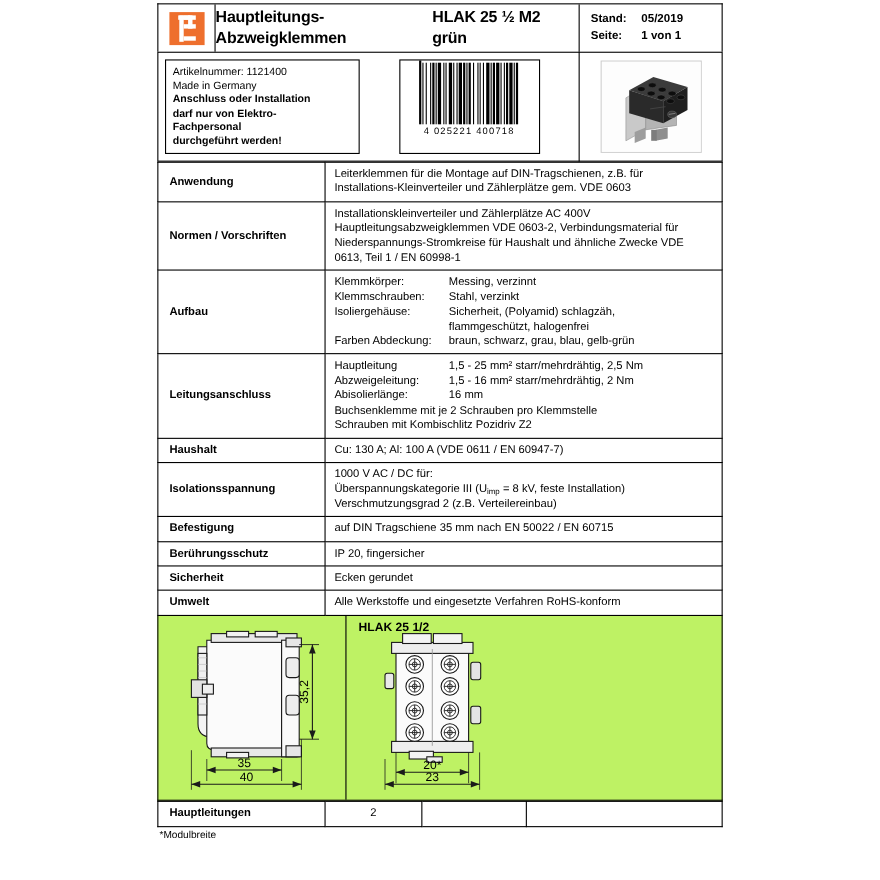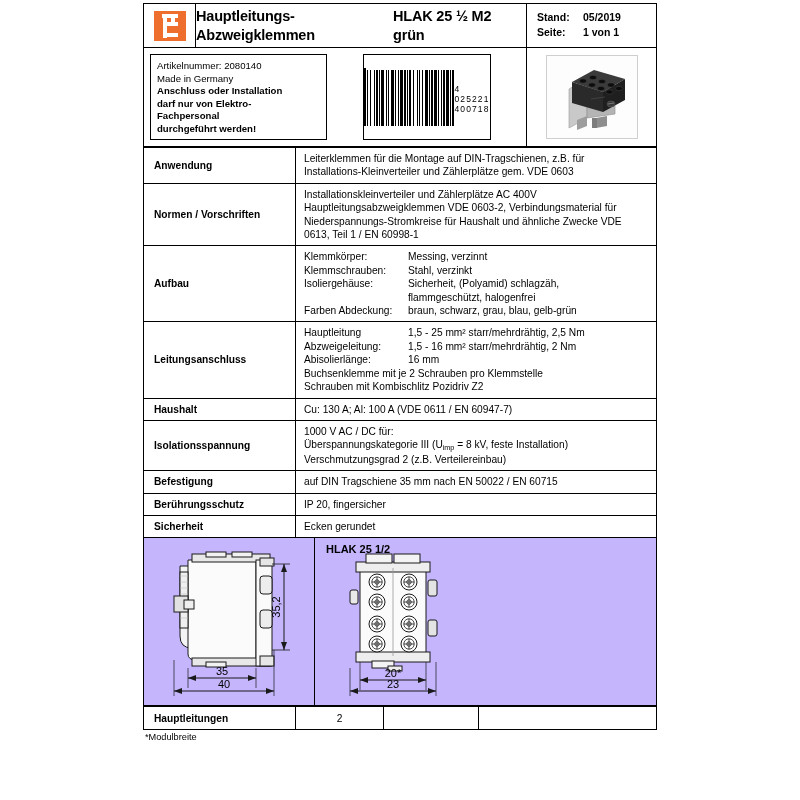--- a/index.html
+++ b/index.html
@@ -100,22 +100,22 @@
     line-height: 12.6px;
   }
   .artbox .b { font-weight: bold; }
   .barcode-wrap {
     flex: 1;
     display: flex; align-items: center; justify-content: center;
   }
   .barcode-box {
     width: 128px; height: 86px;
     border: 1px solid #000;
-    display: flex; flex-direction: row;
-    align-items: center; justify-content: center;
+    display: flex; flex-direction: column;
+    align-items: center; 
     padding-top: 2px;
   }
   .bars { display: flex; align-items: flex-end; height: 56px; }
   .bars i { display: block; background: #000; height: 100%; }
   .bc-digits {
     font-size: 8.5px;
     letter-spacing: 1.1px;
     margin-top: 1px;
   }
   .photo-cell {
@@ -157,21 +157,21 @@
   .kv .vv { flex: 1; }
   sub { font-size: 7.2px; vertical-align: baseline; position: relative; top: 2px; }
 
   
   .drawblock {
     border-left: 1px solid #000;
     border-right: 1px solid #000;
     border-bottom: 1px solid #000;
     height: 168px;
     position: relative;
-    background: #c4b5fd;
+    background: #bef264;
   }
   .draw-divider {
     position: absolute;
     left: 170px; top: 0; bottom: 0;
     width: 1px; background: #000;
   }
   .draw-title {
     position: absolute;
     left: 182px; top: 5px;
     font-size: 11px; font-weight: bold;
@@ -227,21 +227,21 @@
       </div>
       <div class="stand-row">
         <span class="stand-lbl">Seite:</span>
         <span>1 von 1</span>
       </div>
     </div>
   </div>
 
   <div class="infoband">
     <div class="artbox">
-      <div>Artikelnummer: 2080140</div>
+      <div>Artikelnummer: 1121400</div>
       <div>Made in Germany</div>
       <div class="b">Anschluss oder Installation</div>
       <div class="b">darf nur von Elektro-</div>
       <div class="b">Fachpersonal</div>
       <div class="b">durchgeführt werden!</div>
     </div>
 
     <div class="barcode-wrap">
       <div class="barcode-box">
         <div class="bars" id="bars">
@@ -430,20 +430,26 @@
           <tr>
             <td class="k">Berührungsschutz</td>
             <td class="v">
               <div>IP 20, fingersicher</div>
             </td>
           </tr>
           <tr>
             <td class="k">Sicherheit</td>
             <td class="v">
               <div>Ecken gerundet</div>
+            </td>
+          </tr>
+          <tr>
+            <td class="k">Umwelt</td>
+            <td class="v">
+              <div>Alle Werkstoffe und eingesetzte Verfahren RoHS-konform</div>
             </td>
           </tr>
         </tbody>
   </table>
 
   <div class="drawblock">
     <div class="draw-divider"></div>
     <div class="draw-title">HLAK 25 1/2</div>
     <div class="svgwrap">
       <svg viewBox="0 0 514 168" width="514" height="168">

